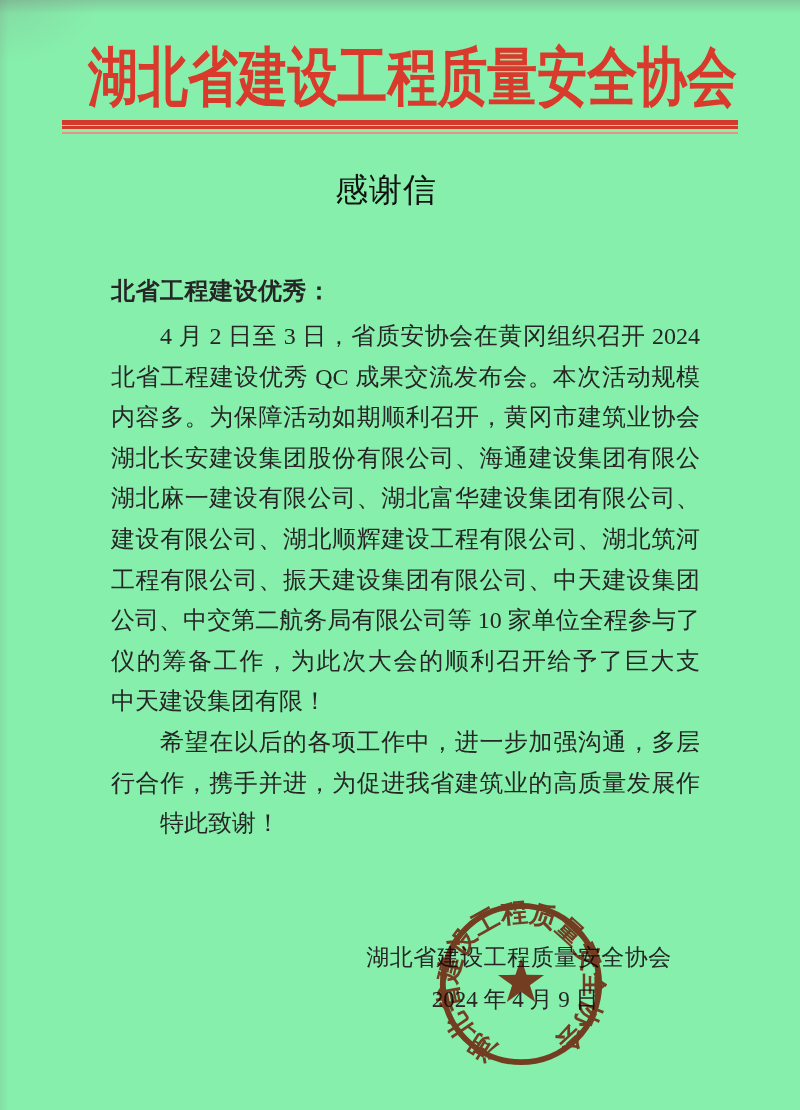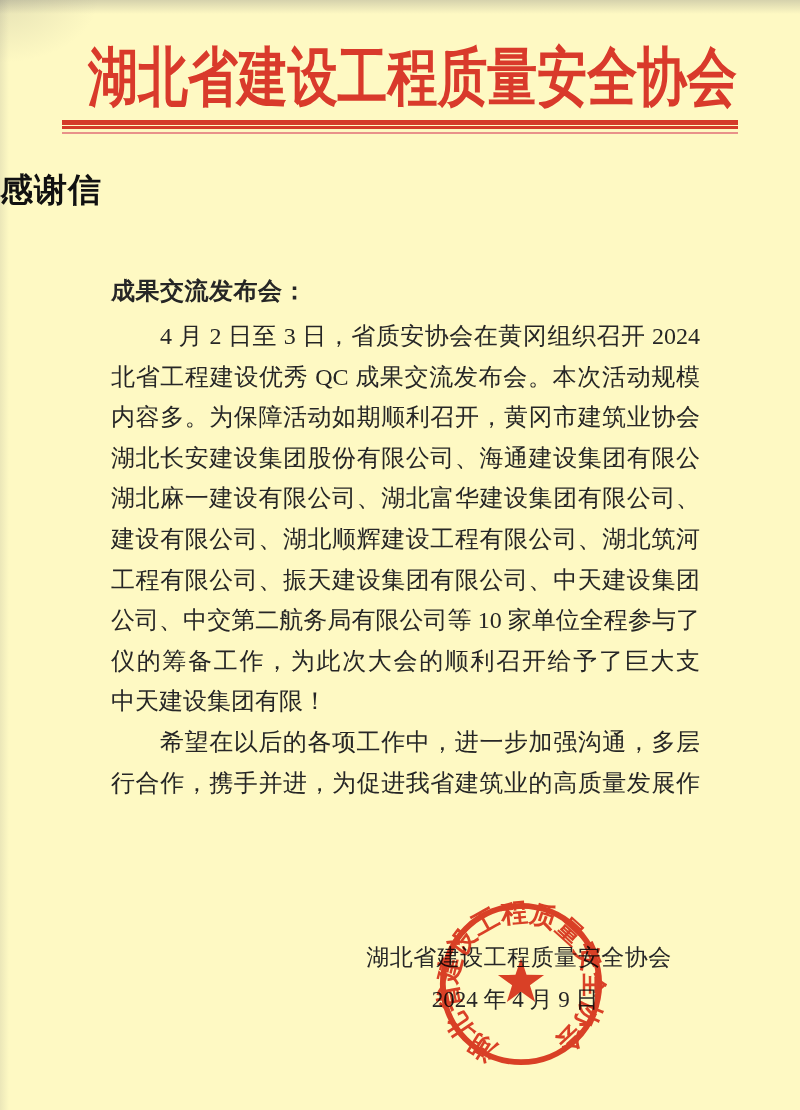--- a/index.html
+++ b/index.html
@@ -1,19 +1,19 @@
 <!DOCTYPE html>
 <html><head>
 <meta charset="utf-8">
 <style>
   html,body{margin:0;padding:0;background:#ffffff;}
   .page{
     position:relative;
     width:800px;height:1110px;
-    background:#fef9c3;
+    background:#86efac;
     font-family:"Liberation Serif","DejaVu Serif",serif;
     color:#262626;
     overflow:hidden;
   }
   
   .scan-edge{
     position:absolute;inset:0;pointer-events:none;
     background:
       linear-gradient(180deg, rgba(120,120,120,.30), rgba(120,120,120,0) 14px),
       linear-gradient(90deg, rgba(120,120,120,.14), rgba(120,120,120,0) 9px),
@@ -27,21 +27,22 @@
     transform:scaleX(.78);
     transform-origin:50% 50%;
     white-space:nowrap;
   }
   .rules{position:absolute;top:120px;left:62px;width:676px;}
   .rule-thick{height:5px;background:#d43a2a;}
   .rule-mid{margin-top:1px;height:3px;background:#d43a2a;}
   .rule-thin{margin-top:3px;height:2px;background:#e8928a;}
   .letter-title{
     position:absolute;top:170px;left:0;width:772px;
-    font-size:33px;line-height:40px;font-weight:bold;
+    text-align:center;
+    font-size:33px;line-height:40px;font-weight:normal;
     letter-spacing:1px;color:#111;
   }
   .salutation{
     position:absolute;top:271px;left:111px;
     font-size:24px;line-height:40px;font-weight:bold;
     color:#262626;letter-spacing:.5px;
   }
   .body-lines{
     position:absolute;top:316px;left:111px;width:589px;
     font-size:24px;color:#262626;
@@ -80,35 +81,36 @@
   <div class="org-title">湖北省建设工程质量安全协会</div>
 
   <div class="rules">
     <div class="rule-thick"></div>
     <div class="rule-mid"></div>
     <div class="rule-thin"></div>
   </div>
 
   <div class="letter-title">感谢信</div>
 
-  <div class="salutation">成果交流发布会：</div>
+  <div class="salutation">北省工程建设优秀：</div>
 
   <div class="body-lines">
       <div class="bline ind just">4 月 2 日至 3 日，省质安协会在黄冈组织召开 2024 年湖</div>
       <div class="bline just">北省工程建设优秀 QC 成果交流发布会。本次活动规模大、</div>
       <div class="bline just">内容多。为保障活动如期顺利召开，黄冈市建筑业协会组织</div>
       <div class="bline just">湖北长安建设集团股份有限公司、海通建设集团有限公司、</div>
       <div class="bline just">湖北麻一建设有限公司、湖北富华建设集团有限公司、中杰</div>
       <div class="bline just">建设有限公司、湖北顺辉建设工程有限公司、湖北筑河建筑</div>
       <div class="bline just">工程有限公司、振天建设集团有限公司、中天建设集团有限</div>
       <div class="bline just">公司、中交第二航务局有限公司等 10 家单位全程参与了会</div>
       <div class="bline just">仪的筹备工作，为此次大会的顺利召开给予了巨大支持，省</div>
       <div class="bline">中天建设集团有限！</div>
       <div class="bline ind just">希望在以后的各项工作中，进一步加强沟通，多层次进</div>
       <div class="bline just">行合作，携手并进，为促进我省建筑业的高质量发展作出更</div>
+      <div class="bline ind">特此致谢！</div>
     </div>
 
   <div class="signature">湖北省建设工程质量安全协会</div>
   <div class="date">2024 年 4 月 9 日</div>
 
   <div class="seal">
     <svg viewBox="0 0 220 220">
       <circle cx="110" cy="110" r="100" fill="none" stroke-width="7.5" stroke="#d7301f"></circle>
       <polygon points="110,77 117.1,98.3 139.5,98.4 121.4,111.7 128.2,133.1 110,120 91.8,133.1 98.6,111.7 80.5,98.4 102.9,98.3" fill="#d7301f"></polygon>
       <path id="seal-arc" d="M 81.9 189.1 A 82 82 0 1 1 138.1 189.1" fill="none"></path>

